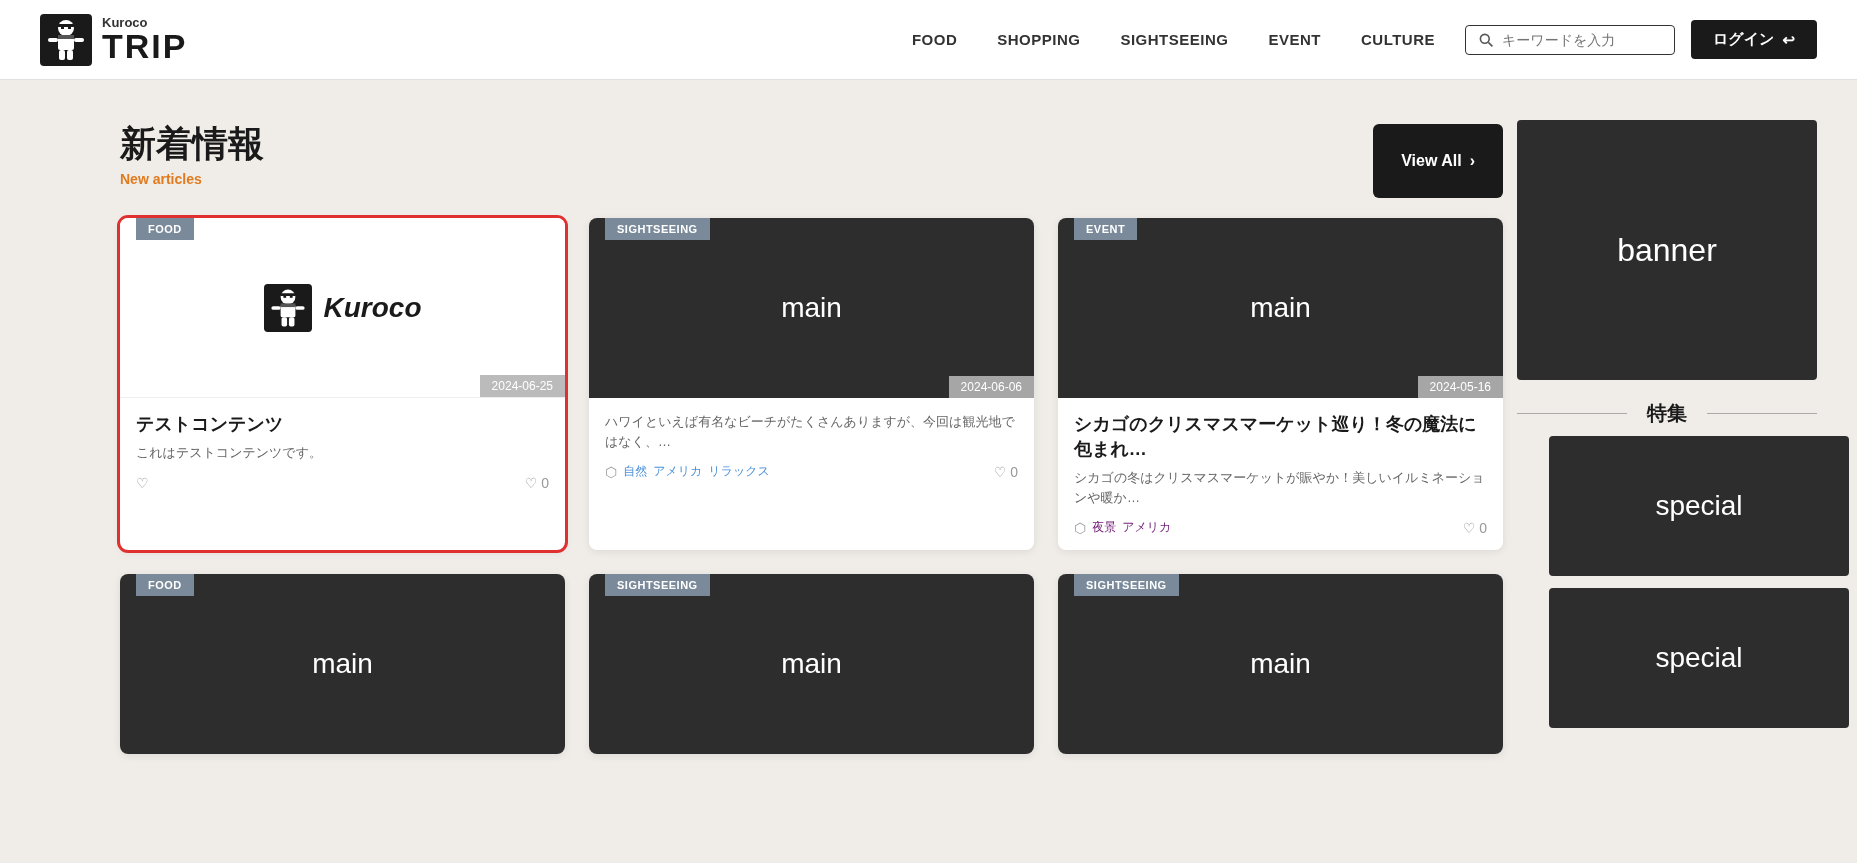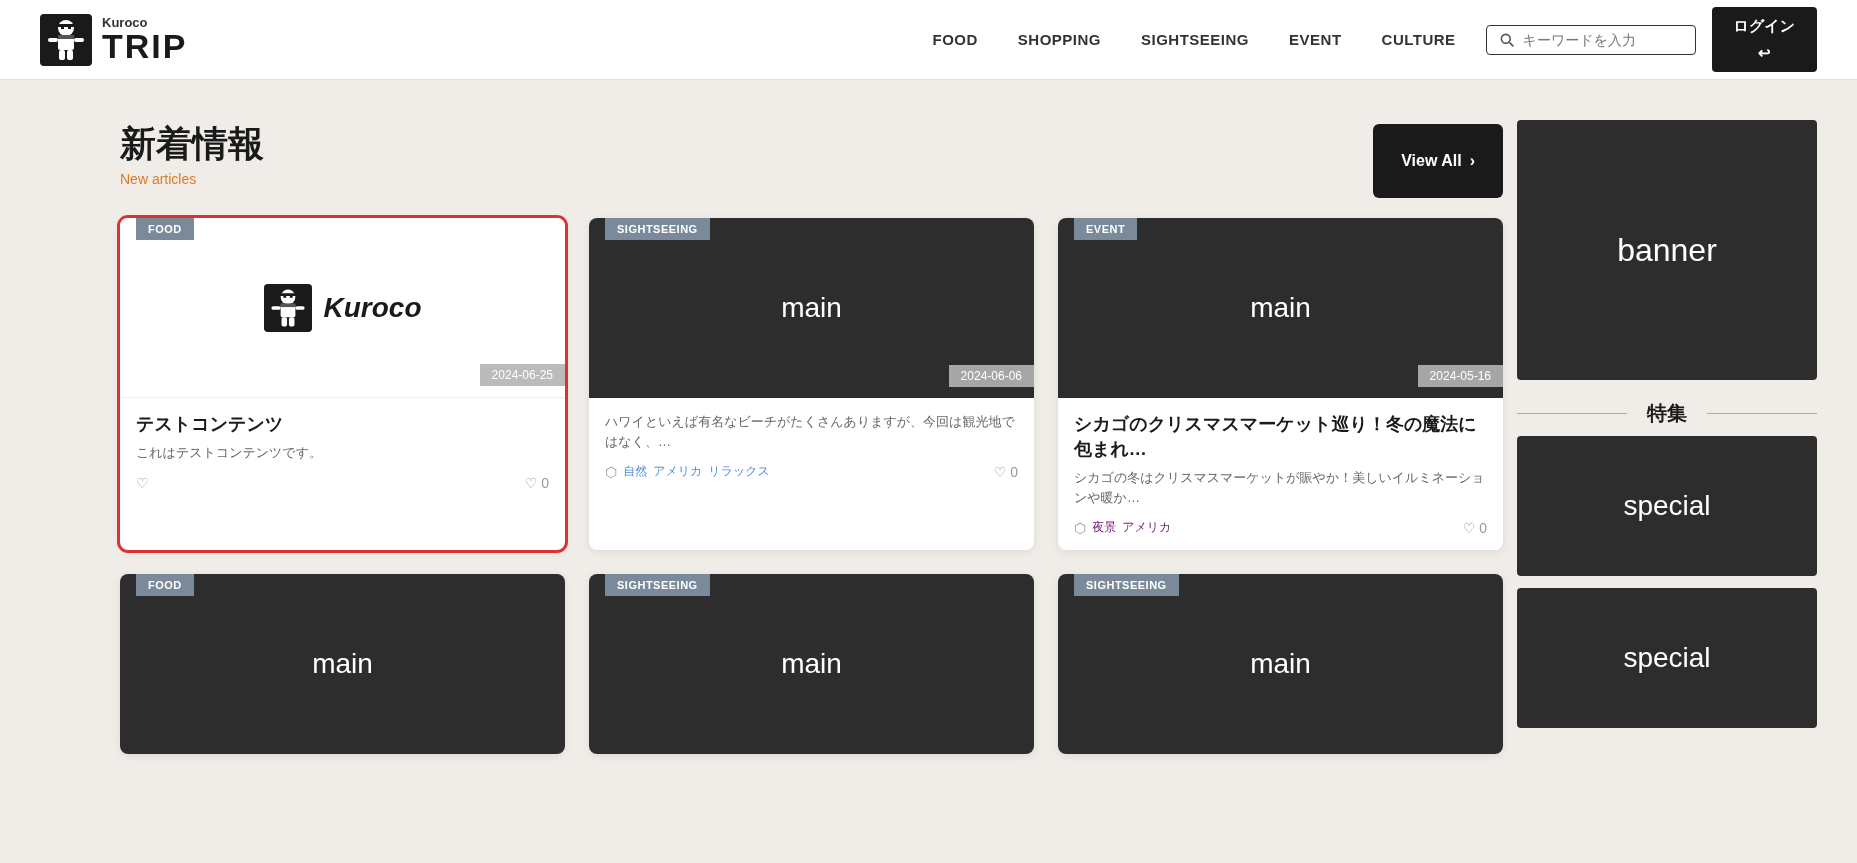--- a/index.html
+++ b/index.html
@@ -82,21 +82,20 @@
       border: none;
       border-radius: 4px;
       padding: 10px 22px;
       font-size: 15px;
       font-weight: 600;
       cursor: pointer;
       display: flex;
       align-items: center;
       gap: 8px;
       white-space: nowrap;
-      flex-direction: column;
     }
 
     
     .main {
       display: flex;
       padding: 40px 40px 40px 120px;
       gap: 14px;
     }
     .content-area {
       flex: 1;
@@ -110,21 +109,21 @@
       margin-bottom: 20px;
     }
     .section-title-block {}
     .section-title {
       font-size: 36px;
       font-weight: 900;
       color: #1a1a1a;
     }
     .section-subtitle {
       font-size: 14px;
-      font-weight: 400;
+      font-weight: 700;
       color: #e07b20;
       margin-top: 2px;
     }
     .view-all-btn {
       background: #1a1a1a;
       color: #fff;
       border: none;
       border-radius: 6px;
       padding: 28px 28px;
       font-size: 16px;
@@ -191,21 +190,21 @@
       justify-content: center;
       padding: 20px;
     }
     .kuroco-img-area {
       display: flex;
       align-items: center;
       gap: 12px;
     }
     .date-chip {
       position: absolute;
-      bottom: 11px;
+      bottom: 0;
       right: 0;
       background: rgba(180,180,180,0.9);
       color: #fff;
       font-size: 12px;
       padding: 4px 12px;
     }
     .card-body {
       padding: 14px 16px;
     }
     .card-title {
@@ -272,20 +271,21 @@
       background: #2d2d2d;
       width: 100%;
       height: 140px;
       border-radius: 4px;
       display: flex;
       align-items: center;
       justify-content: center;
       color: #fff;
       font-size: 28px;
       margin-bottom: 12px;
+      margin-left: 32px;
     }
   </style>
 </head>
 <body>
 
 <header class="header">
   <div class="logo-area">
 
     <svg class="logo-ninja" width="52" height="52" viewBox="0 0 52 52" fill="none" xmlns="http://www.w3.org/2000/svg">
       <rect width="52" height="52" rx="4" fill="#1a1a1a"></rect>

